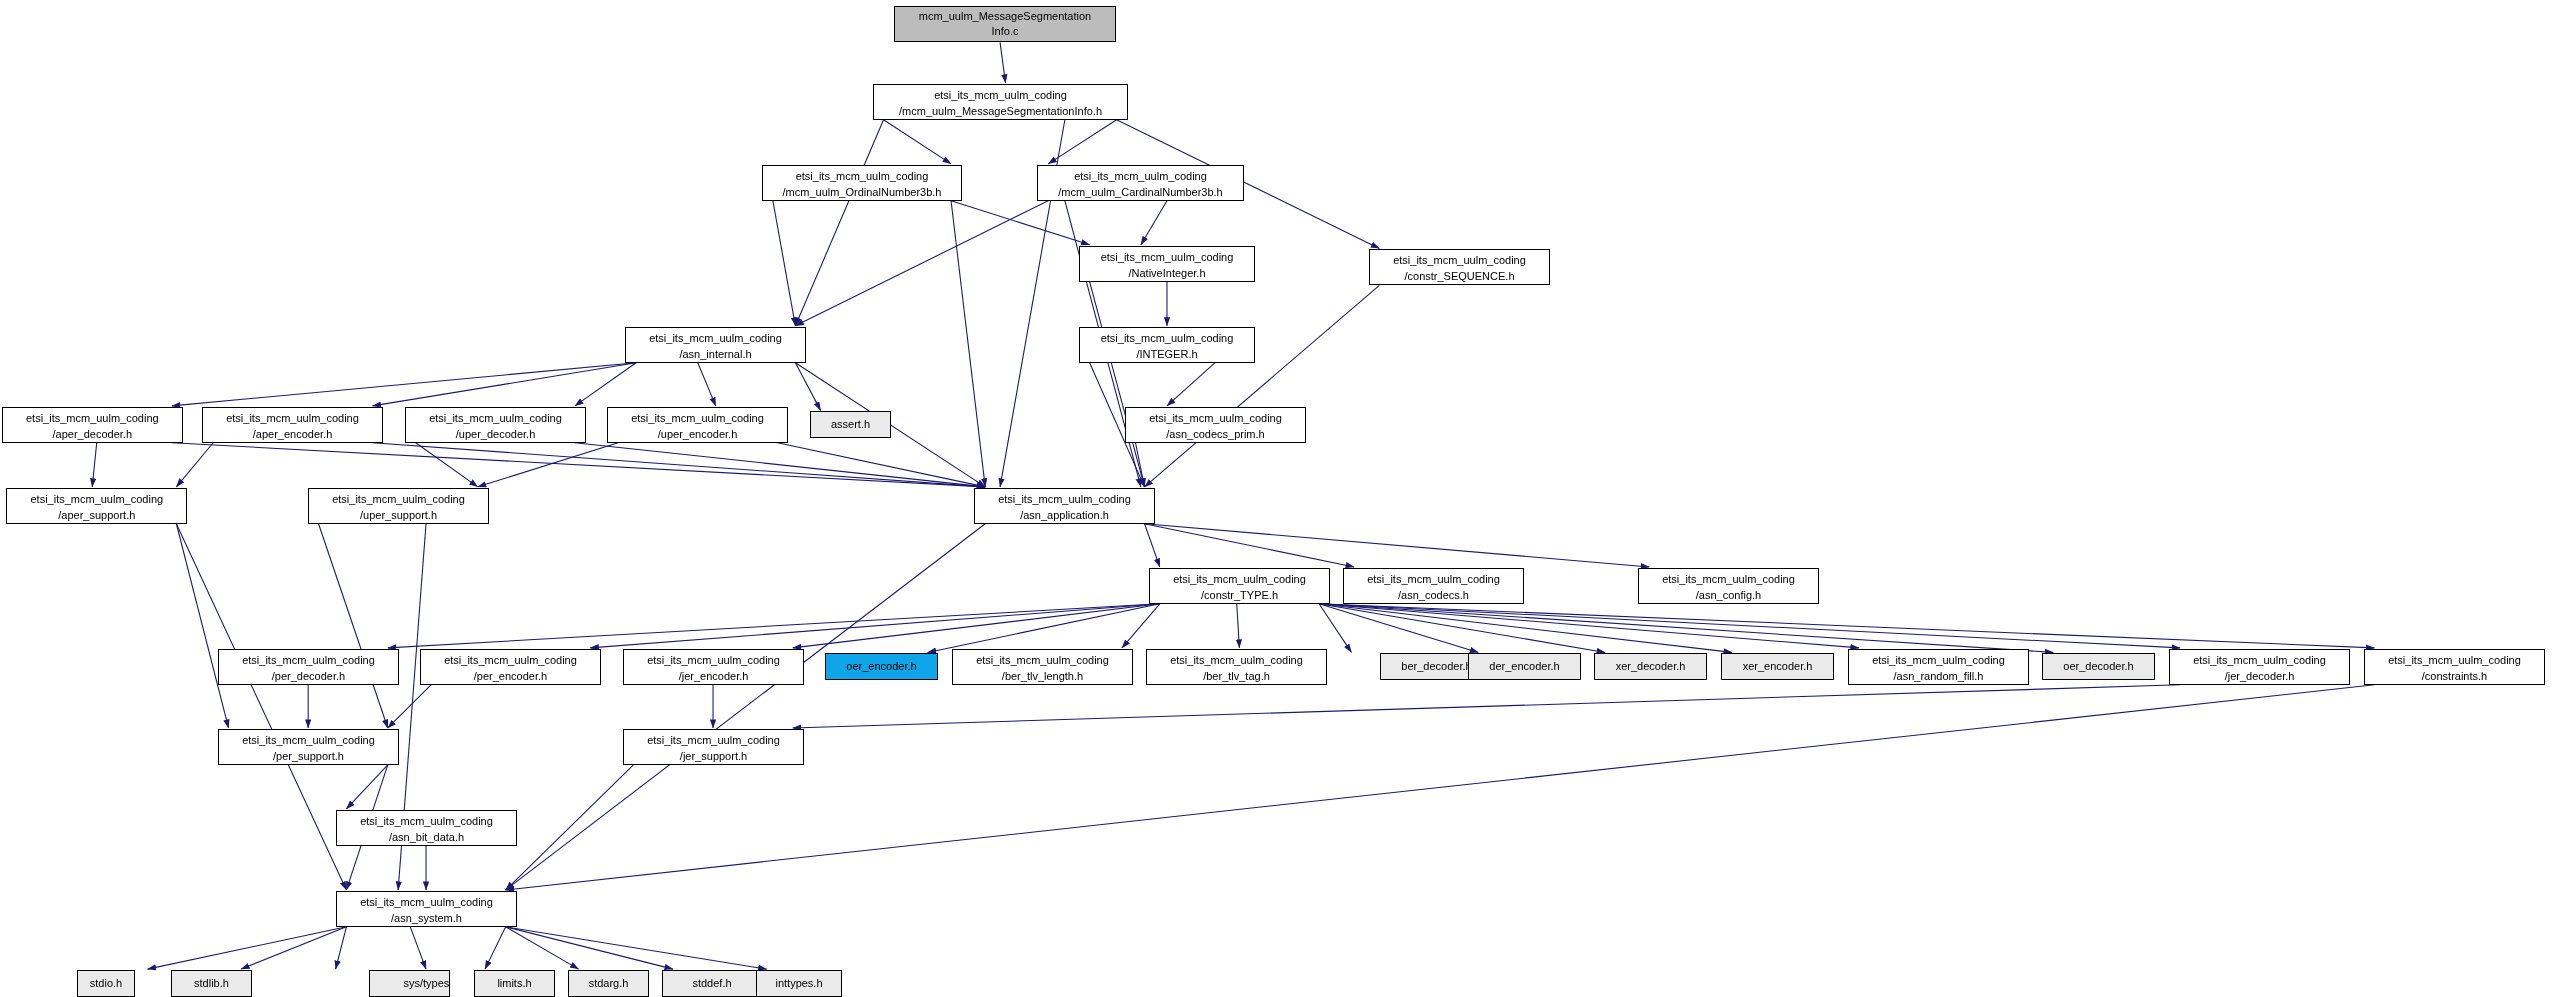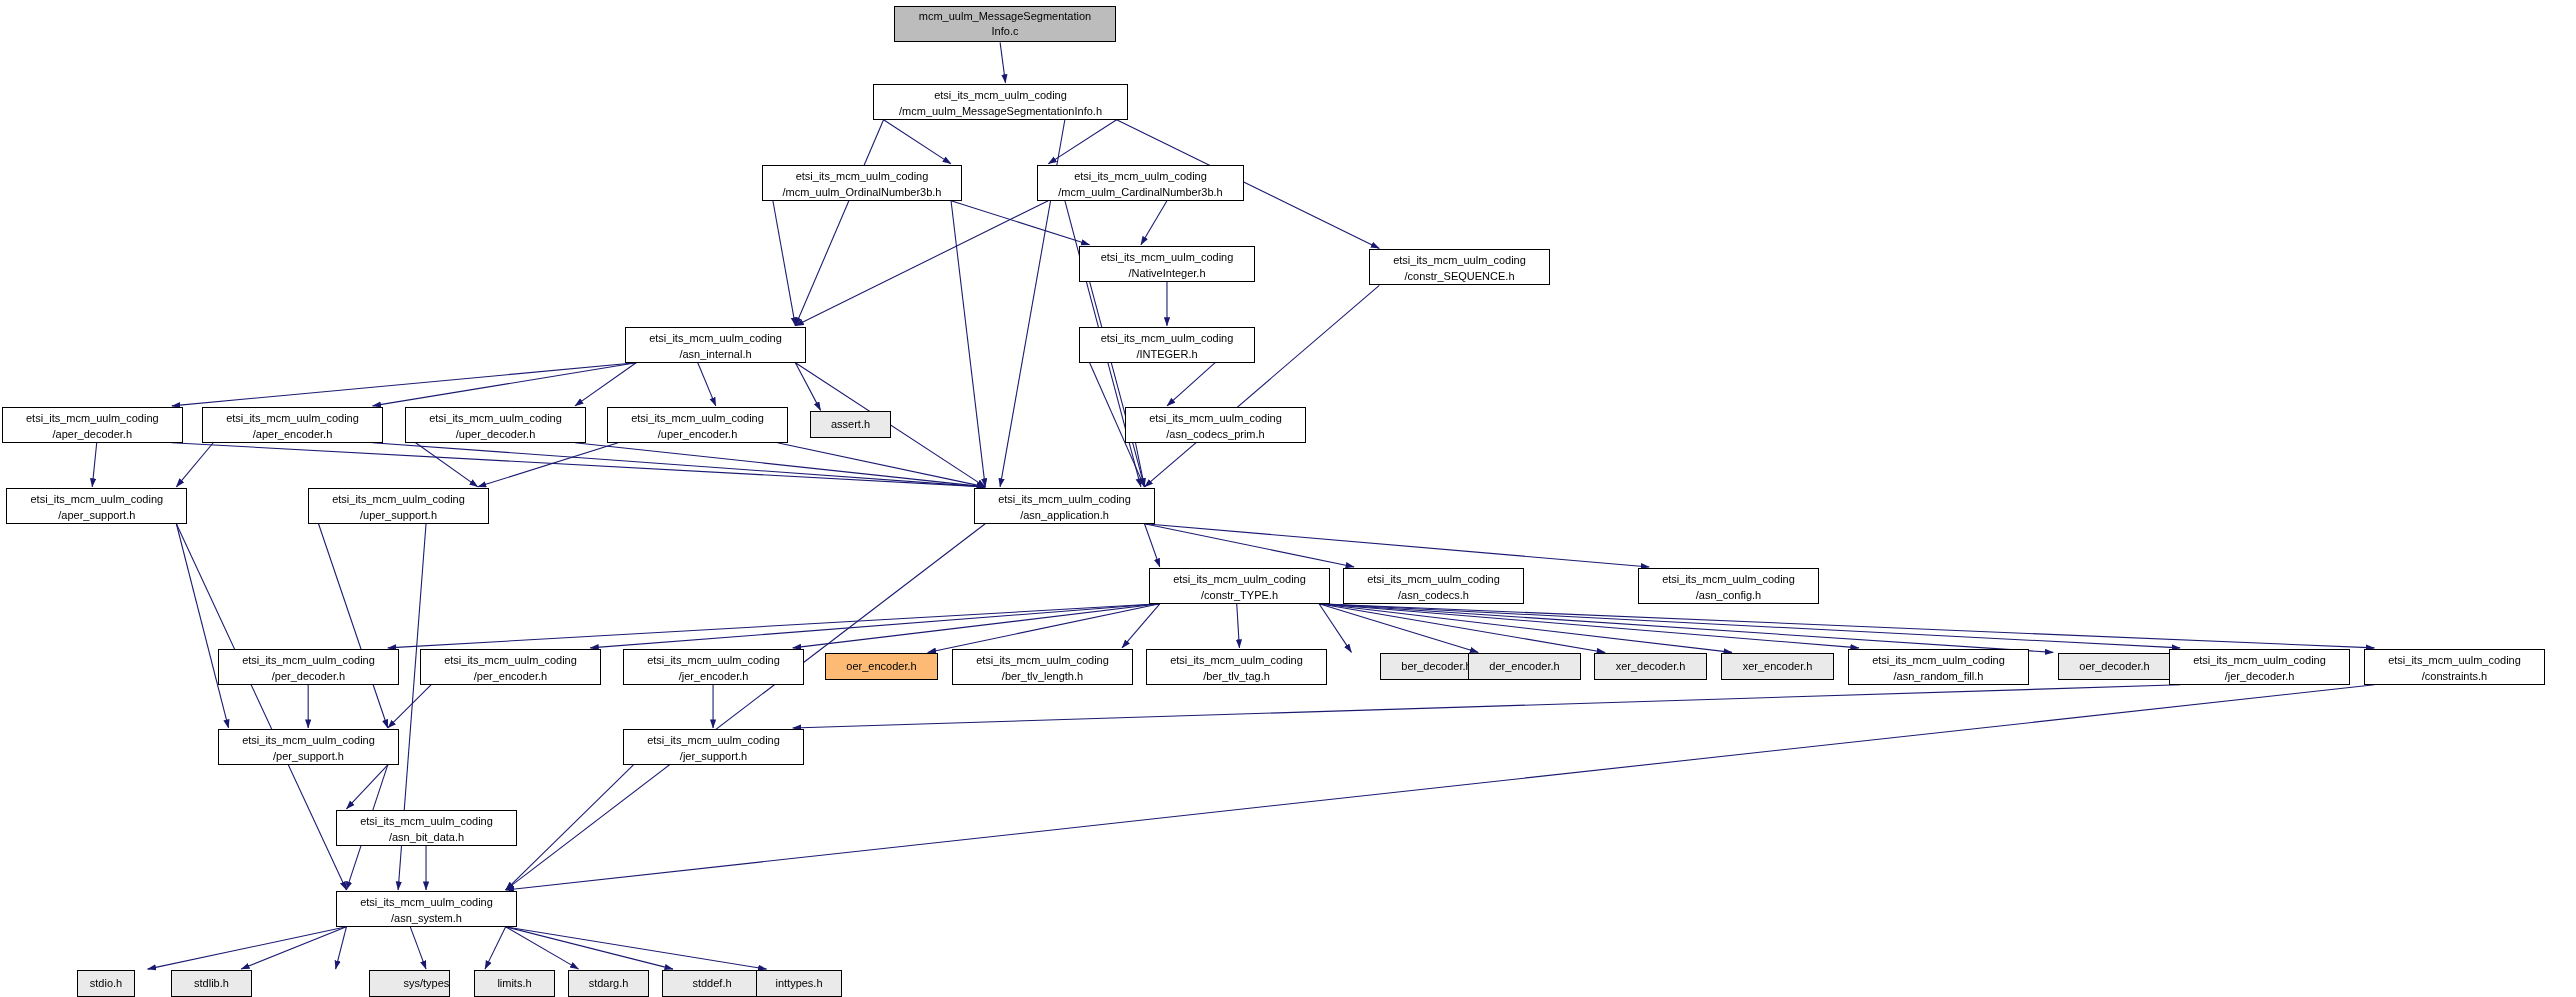--- a/index.html
+++ b/index.html
@@ -215,21 +215,21 @@
         <span>/per_decoder.h</span>
       </div>
       <div class="node internal" style="left: 420px; top: 649px; width: 181px; height: 36px; border-color: rgb(0, 0, 0); background: rgb(255, 255, 255);">
         <span>etsi_its_mcm_uulm_coding</span>
         <span>/per_encoder.h</span>
       </div>
       <div class="node internal" style="left: 623px; top: 649px; width: 181px; height: 36px; border-color: rgb(0, 0, 0); background: rgb(255, 255, 255);">
         <span>etsi_its_mcm_uulm_coding</span>
         <span>/jer_encoder.h</span>
       </div>
-      <div class="node external" style="left: 825px; top: 653px; width: 113px; height: 27px; border-color: rgb(0, 0, 0); background: #fdba74;">
+      <div class="node external" style="left: 825px; top: 653px; width: 113px; height: 27px; border-color: rgb(0, 0, 0); background: #0ea5e9;">
         <span>oer_encoder.h</span>
       </div>
       <div class="node internal" style="left: 952px; top: 649px; width: 181px; height: 36px; border-color: rgb(0, 0, 0); background: rgb(255, 255, 255);">
         <span>etsi_its_mcm_uulm_coding</span>
         <span>/ber_tlv_length.h</span>
       </div>
       <div class="node internal" style="left: 1146px; top: 649px; width: 181px; height: 36px; border-color: rgb(0, 0, 0); background: rgb(255, 255, 255);">
         <span>etsi_its_mcm_uulm_coding</span>
         <span>/ber_tlv_tag.h</span>
       </div>
@@ -242,21 +242,21 @@
       <div class="node external" style="left: 1594px; top: 653px; width: 113px; height: 27px; border-color: rgb(0, 0, 0); background: rgb(234, 234, 234);">
         <span>xer_decoder.h</span>
       </div>
       <div class="node external" style="left: 1721px; top: 653px; width: 113px; height: 27px; border-color: rgb(0, 0, 0); background: rgb(234, 234, 234);">
         <span>xer_encoder.h</span>
       </div>
       <div class="node internal" style="left: 1848px; top: 649px; width: 181px; height: 36px; border-color: rgb(0, 0, 0); background: rgb(255, 255, 255);">
         <span>etsi_its_mcm_uulm_coding</span>
         <span>/asn_random_fill.h</span>
       </div>
-      <div class="node external" style="left: 2042px; top: 653px; width: 113px; height: 27px; border-color: rgb(0, 0, 0); background: rgb(234, 234, 234); margin-left: 16px;">
+      <div class="node external" style="left: 2042px; top: 653px; width: 113px; height: 27px; border-color: rgb(0, 0, 0); background: rgb(234, 234, 234);">
         <span>oer_decoder.h</span>
       </div>
       <div class="node internal" style="left: 2169px; top: 649px; width: 181px; height: 36px; border-color: rgb(0, 0, 0); background: rgb(255, 255, 255);">
         <span>etsi_its_mcm_uulm_coding</span>
         <span>/jer_decoder.h</span>
       </div>
       <div class="node internal" style="left: 2364px; top: 649px; width: 181px; height: 36px; border-color: rgb(0, 0, 0); background: rgb(255, 255, 255);">
         <span>etsi_its_mcm_uulm_coding</span>
         <span>/constraints.h</span>
       </div>

